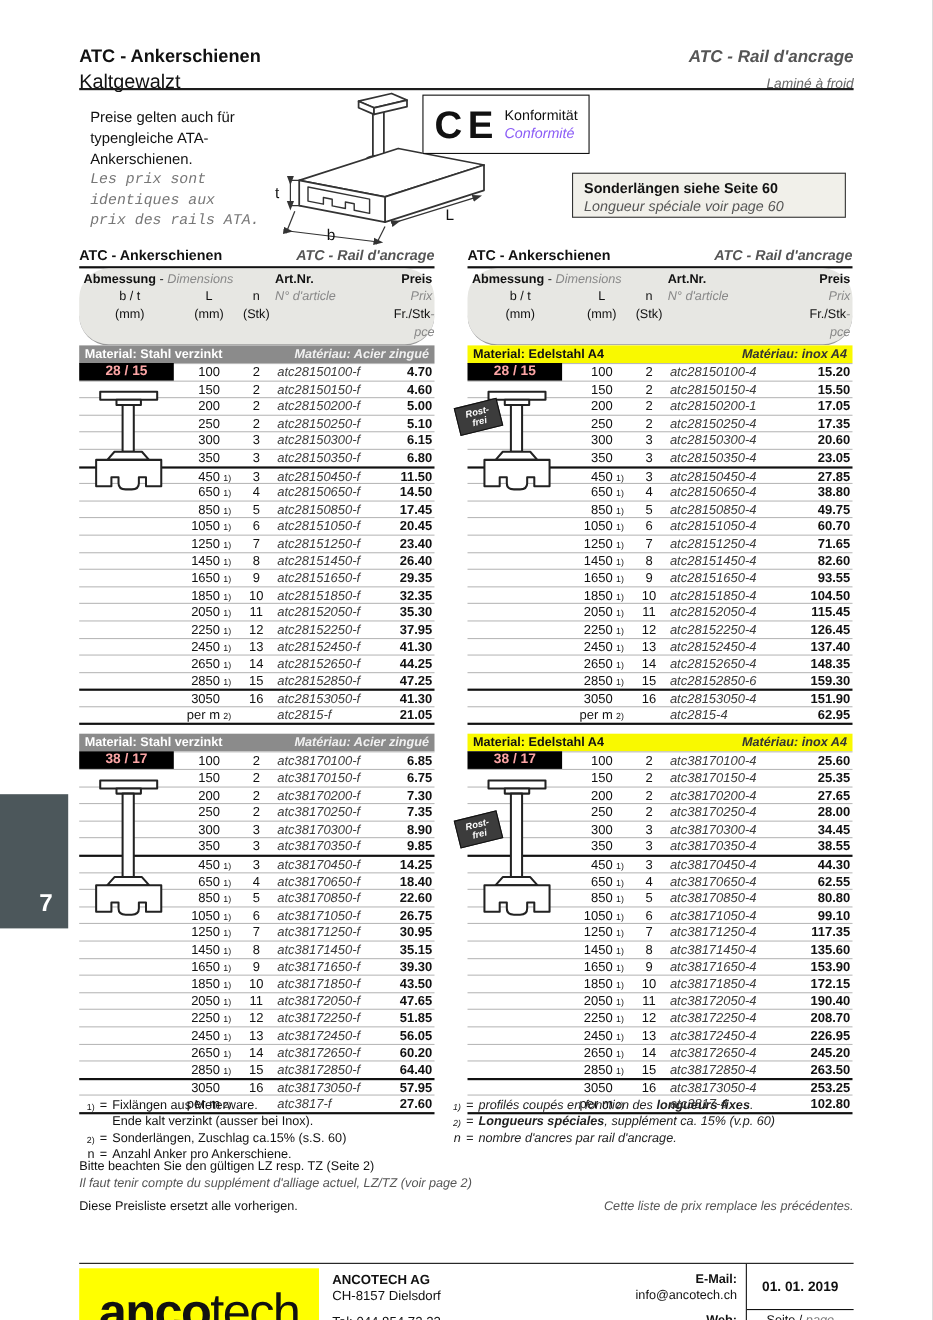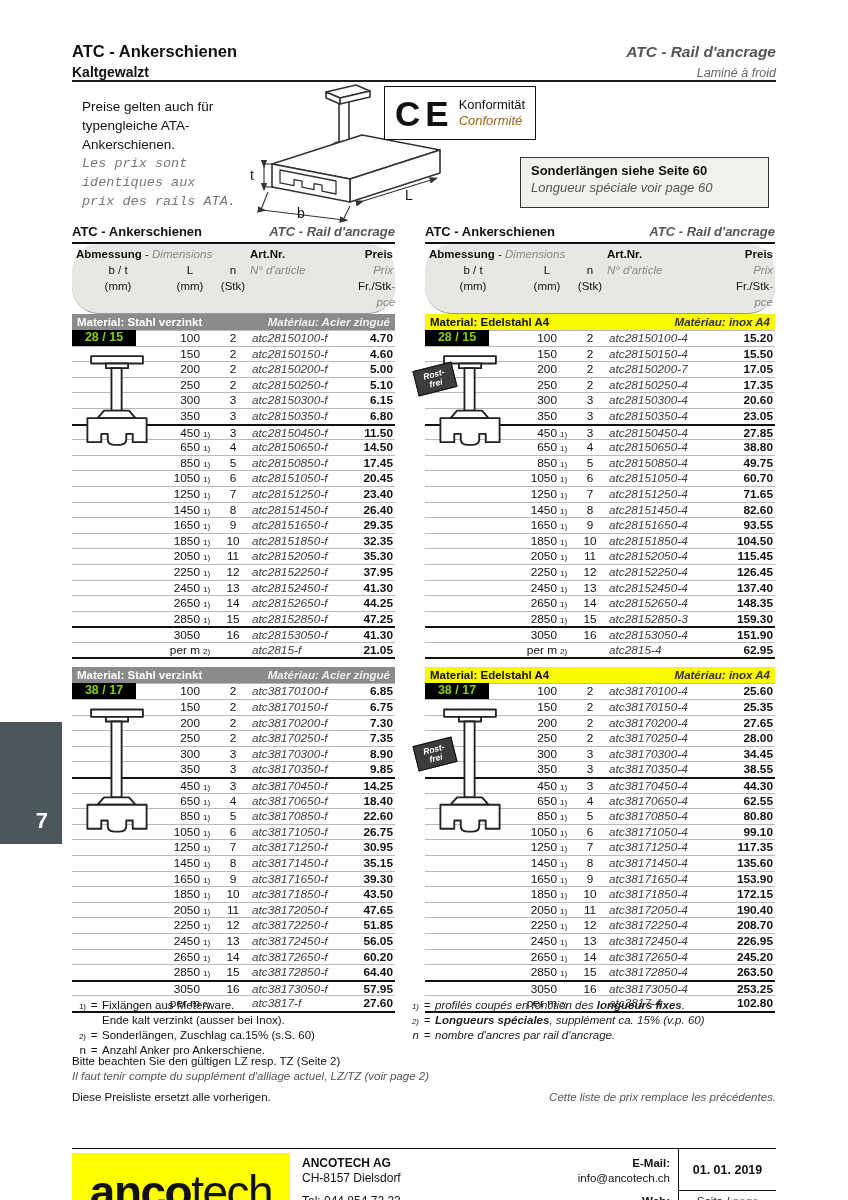--- a/index.html
+++ b/index.html
@@ -3,33 +3,33 @@
 <meta charset="utf-8">
 <style>
   html,body{margin:0;padding:0;background:#9a9a9a;}
   .page{position:relative;width:848px;height:1200px;background:#ffffff;margin:0 auto;
         font-family:"Liberation Sans",sans-serif;color:#111;overflow:hidden;}
   
   .hdr{position:absolute;left:72px;right:72px;top:42px;}
   .hdr-row{display:flex;justify-content:space-between;align-items:baseline;}
   .hdr-de{font-size:16.5px;font-weight:700;}
   .hdr-fr{font-size:15.5px;font-weight:700;font-style:italic;color:#555;}
-  .hdr-sub-de{font-size:14px;font-weight:700;margin-top:3px;}
+  .hdr-sub-de{font-size:18px;font-weight:400;margin-top:3px;}
   .hdr-sub-fr{font-size:12.5px;font-style:italic;color:#666;margin-top:3px;}
   .hdr-rule{position:absolute;left:72px;right:72px;top:80px;border-top:2.5px solid #1d1d1d;}
   
   .intro{position:absolute;left:82px;top:97px;width:185px;font-size:13.5px;line-height:19px;}
   .intro .fr{font-style:italic;color:#777;font-family:Liberation Mono, monospace;}
   .hero{position:absolute;left:242px;top:80px;}
   .cebox{position:absolute;left:384px;top:86px;width:152px;height:54px;border:1.5px solid #111;
          background:#fff;display:flex;align-items:center;gap:10px;padding:0 10px;z-index:3;box-sizing:border-box;}
   .cemark{font-size:35px;font-weight:700;letter-spacing:0;display:flex;gap:5px;line-height:1;}
   .celab{font-size:13px;line-height:16px;}
-  .celab .fr{font-style:italic;color:#a16207;}
-  .slbox{position:absolute;left:520px;top:157px;width:249px;height:51px;border:1.2px solid #333;
+  .celab .fr{font-style:italic;color:#8b5cf6;}
+  .slbox{position:absolute;left:520px;top:157px;width:249px;height:41px;border:1.2px solid #333;
          background:#f1f0ea;box-sizing:border-box;padding:5px 10px;}
   .slbox .de{font-size:13px;font-weight:700;}
   .slbox .fr{font-size:13px;font-style:italic;color:#555;margin-top:2px;}
   
   .tab7{position:absolute;left:0;top:722px;width:62px;height:122px;background:#4c575b;color:#fff;
         font-size:22px;font-weight:700;display:flex;align-items:flex-end;justify-content:flex-end;
         padding:0 14px 10px 0;box-sizing:border-box;}
   
   .tcol{position:absolute;top:224px;}
   .tcol.left{left:72px;width:323px;--cols:92px 52px 34px 108px 1fr;}
@@ -54,21 +54,21 @@
   .trow{display:grid;grid-template-columns:var(--cols);height:15.6px;line-height:15.2px;
         font-size:11.8px;border-top:1px solid #b9b9b9;box-sizing:border-box;}
   .trow:first-child{border-top:none;}
   .trow.thick{border-top:2px solid #111;}
   .cl{display:flex;}
   .lnum{flex:0 0 36px;text-align:right;}
   .fnsup{font-size:8px;margin-left:3px;width:12px;transform:translateY(1px);}
   .cn{text-align:center;}
   .cart{font-style:italic;color:#3d3d3d;padding-left:2px;white-space:nowrap;}
   .cp{text-align:right;font-weight:700;padding-right:2px;}
-  .size-tag{position:absolute;left:0;top:0;width:64px;height:15.6px;background:#000;color:#84cc16;
+  .size-tag{position:absolute;left:0;top:0;width:86px;height:15.6px;background:#000;color:#fca5a5;
             font-size:12.5px;font-weight:700;text-align:center;line-height:15.6px;}
   .profile{position:absolute;left:8px;top:21px;}
   .badge{position:absolute;left:-10px;width:34px;background:#3c3c3c;border:1px solid #111;color:#fff;
          font-size:8.5px;font-weight:700;font-style:italic;line-height:9px;text-align:center;
          padding:3px 2px;transform:rotate(-14deg);z-index:2;}
   
   .fnotes{position:absolute;left:72px;top:998px;width:704px;font-size:11.5px;line-height:15px;}
   .fn-block{position:absolute;top:0;}
   .fn-block.de{left:0;width:330px;}
   .fn-block.fr{left:333px;width:371px;font-style:italic;color:#222;}
@@ -732,21 +732,21 @@
             <span class="cart">atc28150150-4</span>
             <span class="cp">15.50</span>
           </div>
           <div class="trow">
             <span class="c0"></span>
             <span class="cl">
               <span class="lnum">200</span>
               <sup class="fnsup"></sup>
             </span>
             <span class="cn">2</span>
-            <span class="cart">atc28150200-7</span>
+            <span class="cart">atc28150200-1</span>
             <span class="cp">17.05</span>
           </div>
           <div class="trow">
             <span class="c0"></span>
             <span class="cl">
               <span class="lnum">250</span>
               <sup class="fnsup"></sup>
             </span>
             <span class="cn">2</span>
             <span class="cart">atc28150250-4</span>
@@ -892,21 +892,21 @@
             <span class="cart">atc28152650-4</span>
             <span class="cp">148.35</span>
           </div>
           <div class="trow">
             <span class="c0"></span>
             <span class="cl">
               <span class="lnum">2850</span>
               <sup class="fnsup">1)</sup>
             </span>
             <span class="cn">15</span>
-            <span class="cart">atc28152850-3</span>
+            <span class="cart">atc28152850-6</span>
             <span class="cp">159.30</span>
           </div>
           <div class="trow thick">
             <span class="c0"></span>
             <span class="cl">
               <span class="lnum">3050</span>
               <sup class="fnsup"></sup>
             </span>
             <span class="cn">16</span>
             <span class="cart">atc28153050-4</span>

